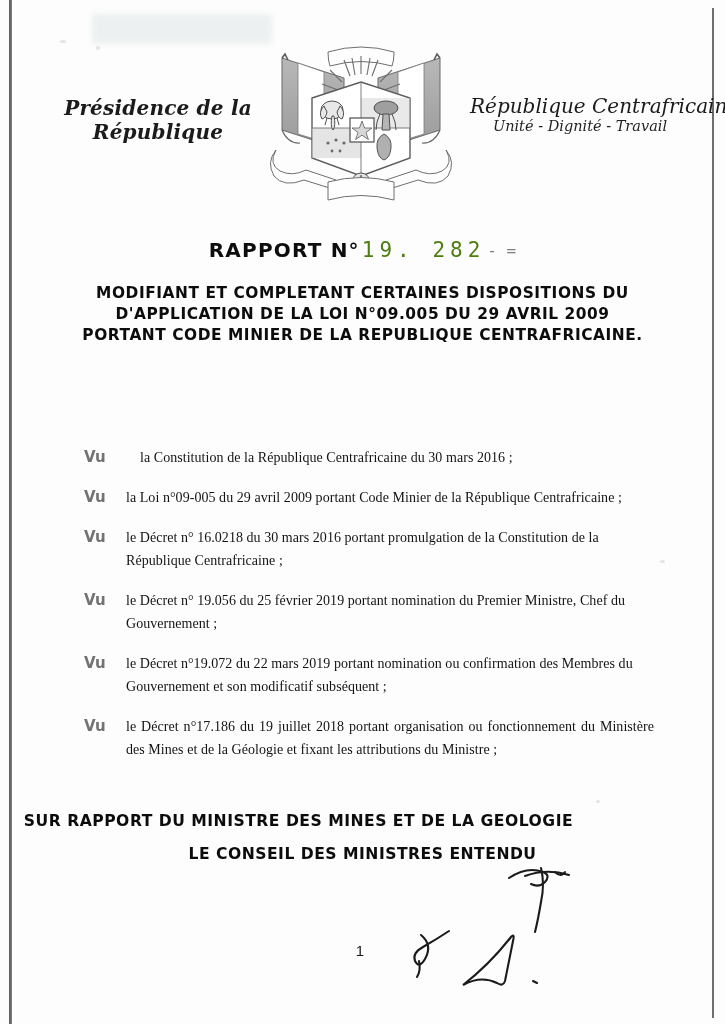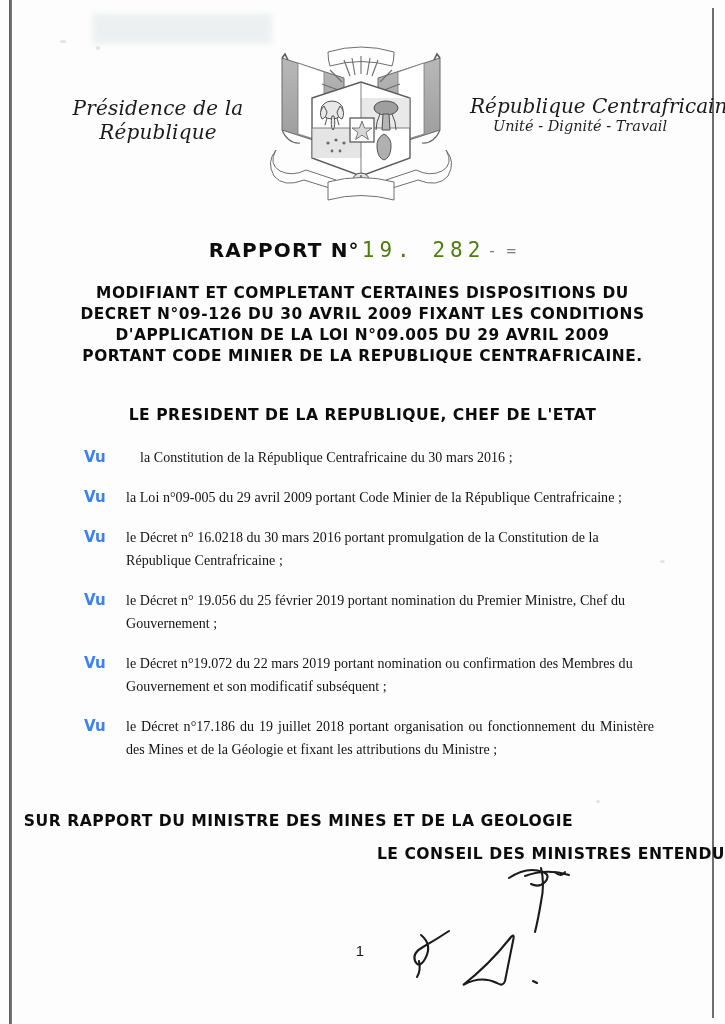--- a/index.html
+++ b/index.html
@@ -50,20 +50,21 @@
   .hdr-left {
     position: absolute;
     left: 38px; top: 96px;
     width: 240px;
     text-align: center;
     font-family: "DejaVu Serif", serif;
     font-style: italic;
     font-size: 20px;
     color: #1b1b1b;
     letter-spacing: .2px;
+    font-weight: bold;
   }
   .hdr-right {
     position: absolute;
     left: 470px; top: 94px;
     width: 220px;
     text-align: center;
   }
   .hdr-right .country {
     font-family: "DejaVu Serif", serif;
     font-style: italic;
@@ -155,21 +156,21 @@
     display: flex;
     align-items: flex-start;
     margin-bottom: 17px;
   }
   .vu-label {
     flex: 0 0 auto;
     width: 42px;
     font-family: "DejaVu Sans", sans-serif;
     font-weight: bold;
     font-size: 15px;
-    color: #3b82f6;
+    color: #737373;
     line-height: 23px;
   }
   .vu-text {
     flex: 1 1 auto;
     font-family: Liberation Serif, serif;
     font-size: 14px;
     line-height: 23px;
     color: #131313;
     letter-spacing: .05px;
   }
@@ -185,21 +186,21 @@
     font-family: "DejaVu Sans", sans-serif;
     font-weight: bold;
     font-size: 15.6px;
     letter-spacing: .5px;
     color: #0c0c0c;
   }
   .closing-2 {
     position: absolute;
     left: 0; top: 845px;
     width: 725px;
-    text-align: right;
+    text-align: center;
     font-family: "DejaVu Sans", sans-serif;
     font-weight: bold;
     font-size: 15.6px;
     letter-spacing: .5px;
     color: #0c0c0c;
   }
 
   
   .sig-top {
     position: absolute;
@@ -327,26 +328,24 @@
     <div class="country">République Centrafricaine</div>
     <div class="motto">Unité - Dignité - Travail</div>
   </div>
 
   <div class="decret-line">
     <span class="decret-label">RAPPORT N°</span><span class="decret-number">19. 282</span><span class="decret-dashes">- =</span>
   </div>
 
   <div class="title-block">
     <div>MODIFIANT ET COMPLETANT CERTAINES DISPOSITIONS DU</div>
-    <div>DECRET N°09-126 DU 30 AVRIL 2009 FIXANT LES CONDITIONS</div>
     <div>D'APPLICATION DE LA LOI N°09.005 DU 29 AVRIL 2009</div>
     <div>PORTANT CODE MINIER DE LA REPUBLIQUE CENTRAFRICAINE.</div>
   </div>
 
-  <div class="president-line">LE PRESIDENT DE LA REPUBLIQUE, CHEF DE L'ETAT</div>
 
   <div class="vu-list">
     <div class="vu-item">
       <span class="vu-label">Vu</span>
       <span class="vu-text indented">la Constitution de la République Centrafricaine du 30 mars 2016 ;</span>
     </div>
     <div class="vu-item">
       <span class="vu-label">Vu</span>
       <span class="vu-text">la Loi n°09-005 du 29 avril 2009 portant Code Minier de la République Centrafricaine ;</span>
     </div>

